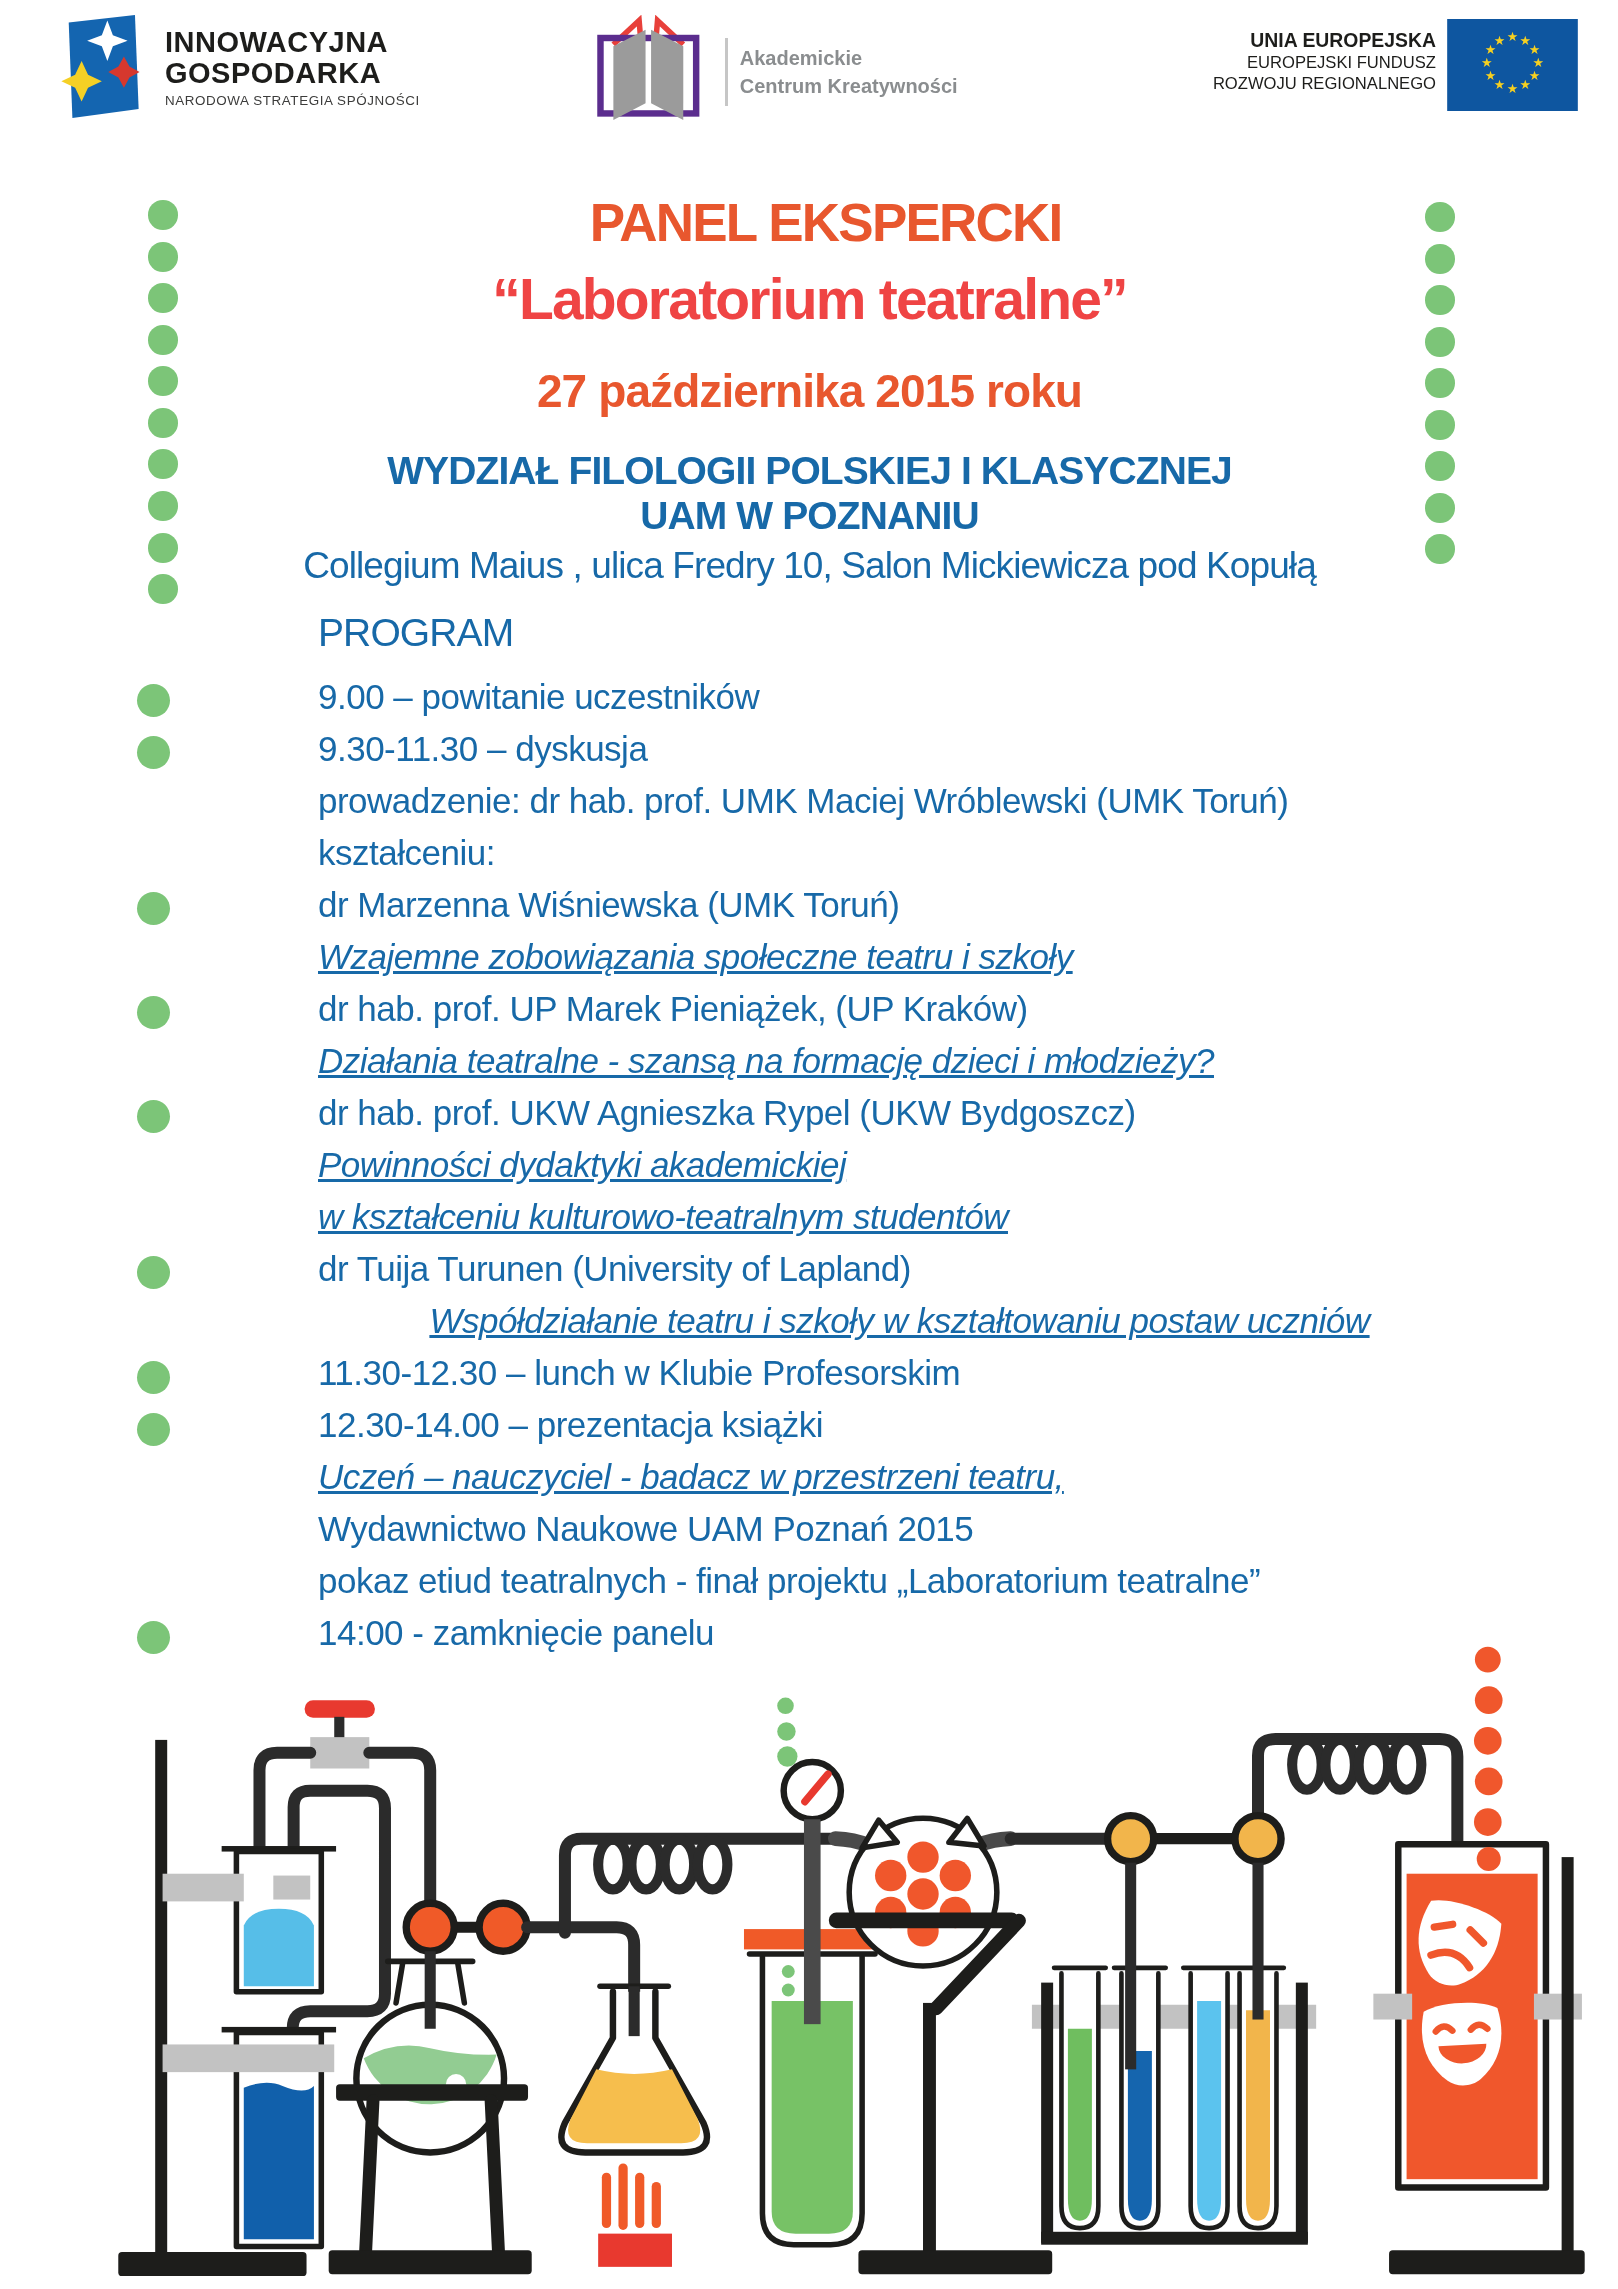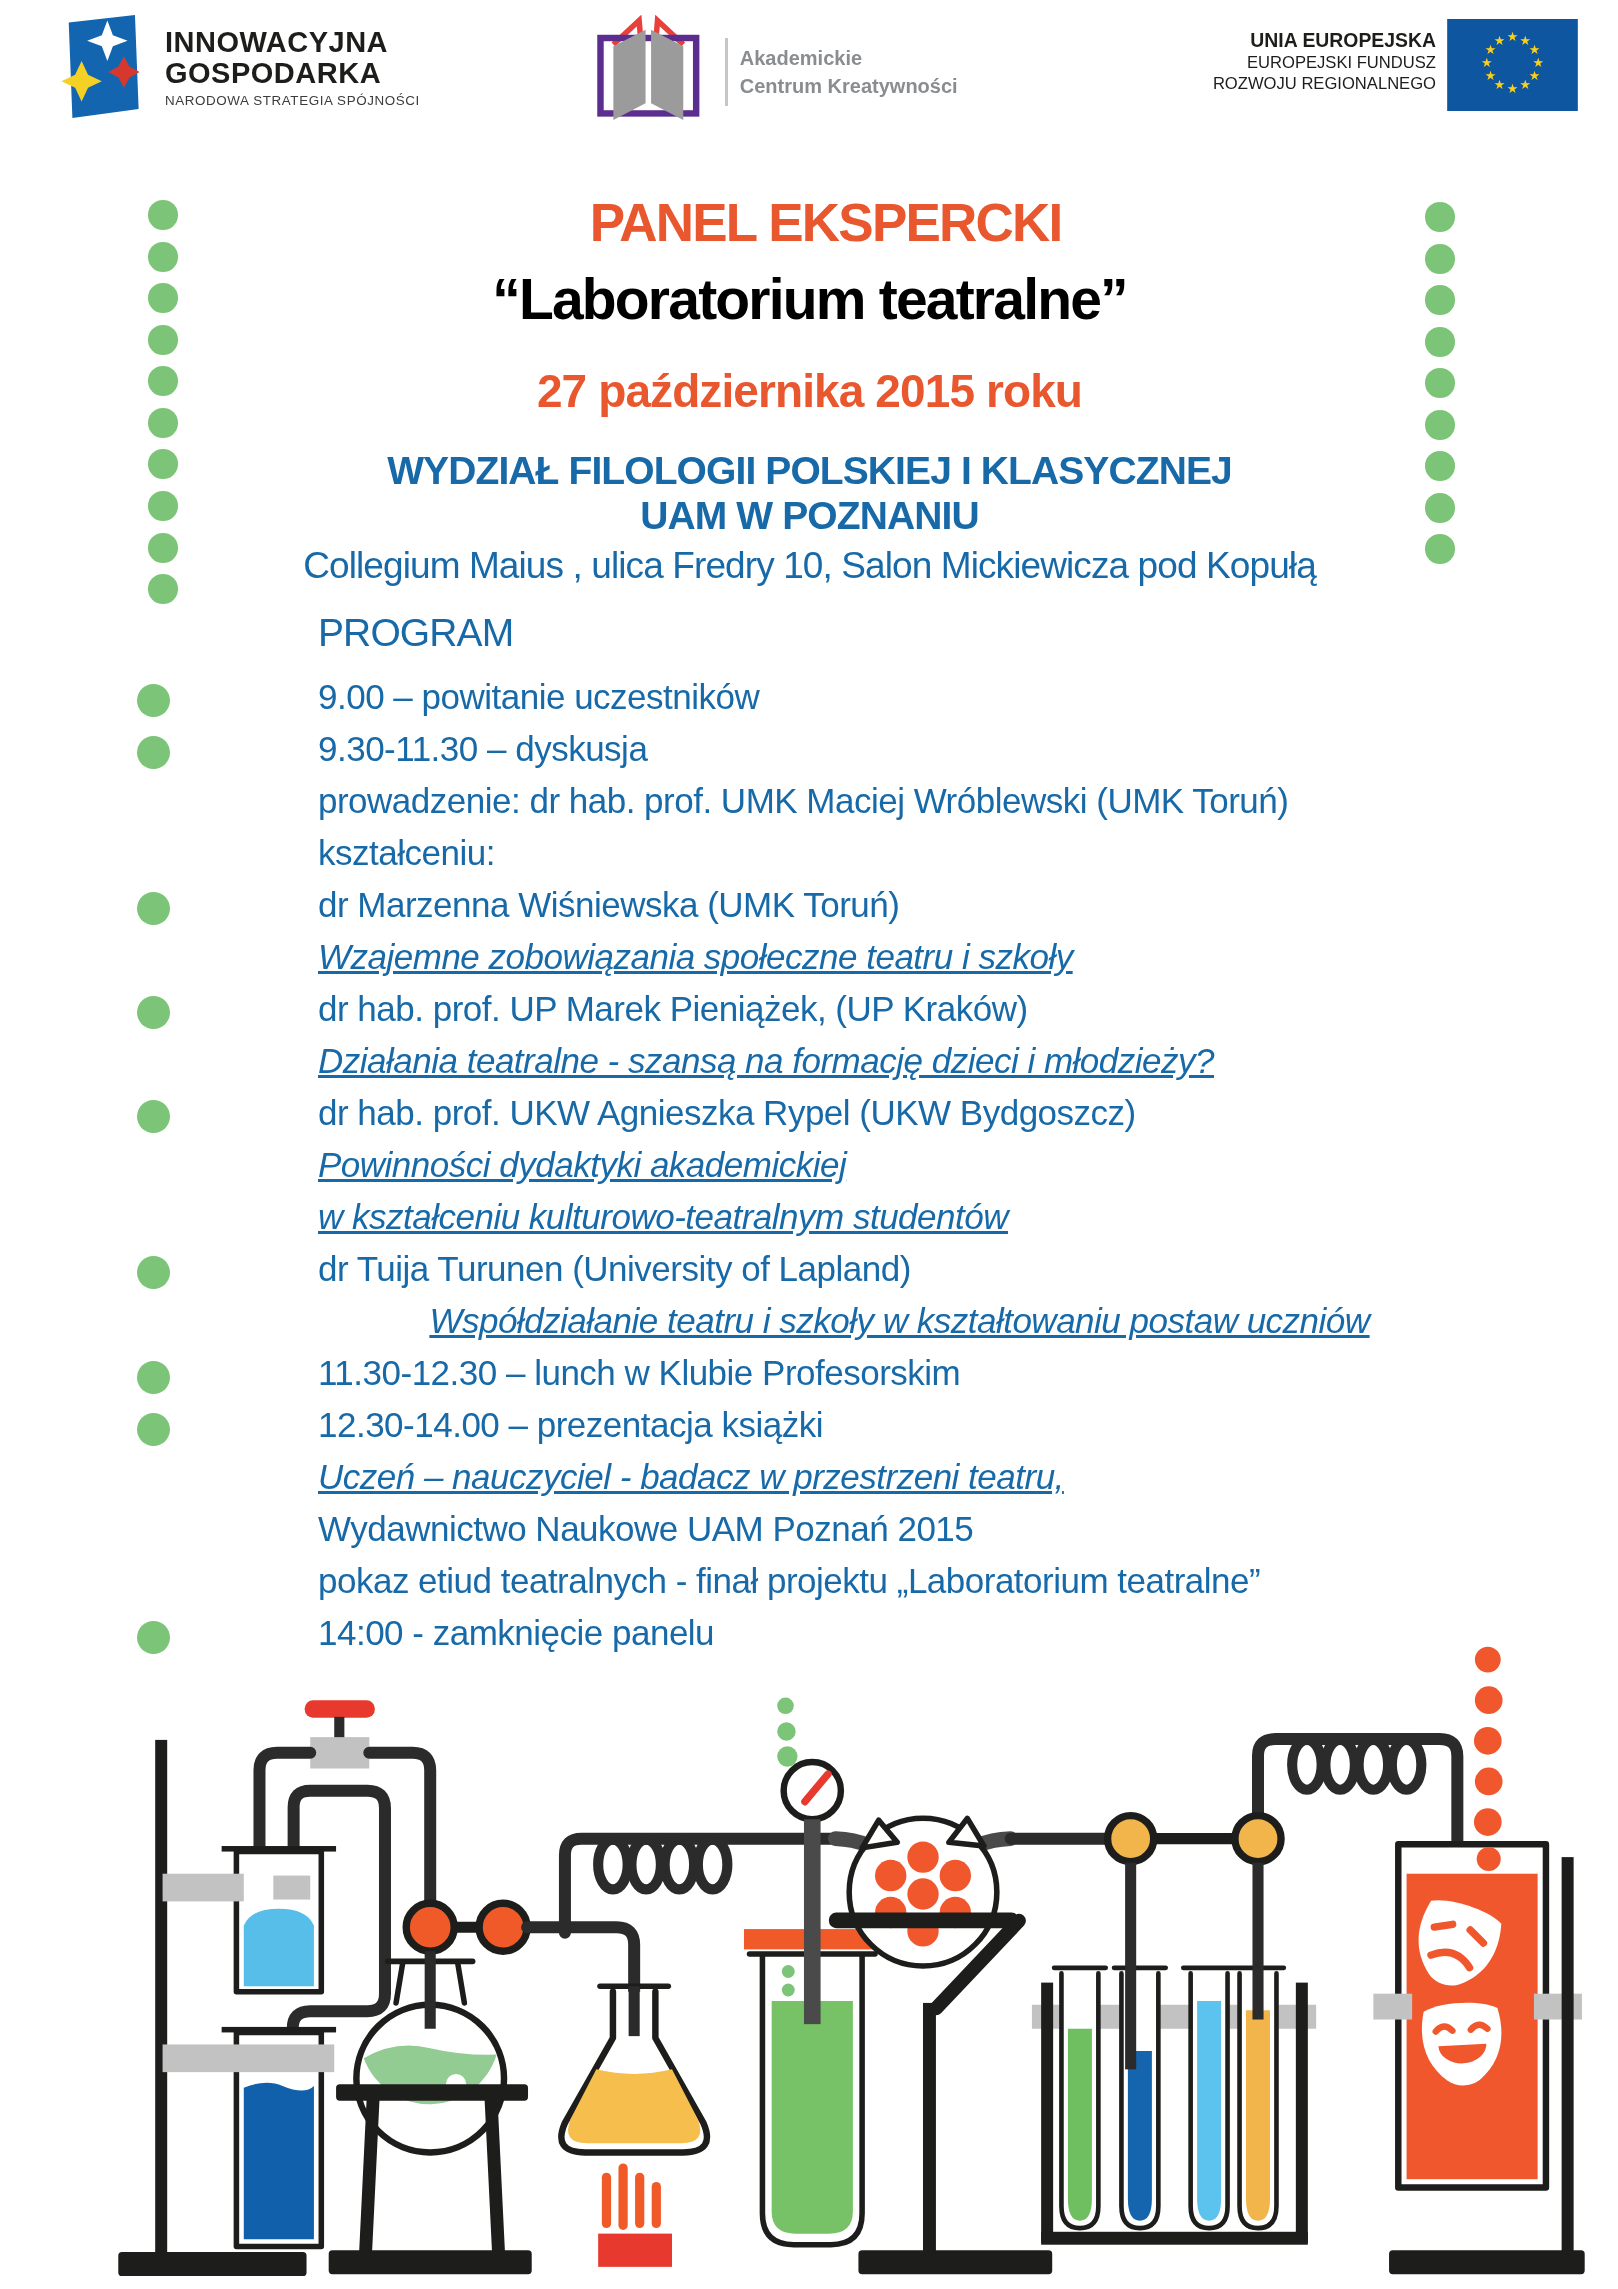--- a/index.html
+++ b/index.html
@@ -13,21 +13,21 @@
   .logo1-text .l3{font-size:13.4px;color:#3c3c3b;letter-spacing:0.6px;margin-top:3.7px;}
   .logo2{left:591px;top:16.6px;width:461px;height:111px;display:flex;align-items:center;gap:12px;}
   .logo2 .divider{width:2.8px;height:68px;background:#c6c6c6;}
   .logo2-text{font-size:20px;font-weight:bold;color:#8a8d8f;line-height:28px;}
   .logo3{left:1131px;top:28px;width:305px;text-align:right;color:#1d1d1b;}
   .logo3 .l1{font-size:19.4px;font-weight:bold;line-height:24px;}
   .logo3 .l2{font-size:16.6px;line-height:21px;}
   .euflag{left:1447px;top:18.5px;}
   
   .title1{top:192px;font-size:53px;font-weight:bold;color:#e8572e;letter-spacing:-1.8px;padding-left:16px;}
-  .title2{top:266px;font-size:57px;font-weight:bold;color:#000000;letter-spacing:-1.8px;}
+  .title2{top:266px;font-size:57px;font-weight:bold;color:#ef4444;letter-spacing:-1.8px;}
   .date{top:364px;font-size:46px;font-weight:bold;color:#e8572e;letter-spacing:-0.9px;}
   .venue1{top:449px;font-size:39px;font-weight:bold;color:#1769a8;letter-spacing:-0.9px;}
   .venue2{top:494px;font-size:39px;font-weight:bold;color:#1769a8;letter-spacing:-0.9px;}
   .venue3{top:545px;font-size:37px;color:#1769a8;letter-spacing:-0.9px;}
   .prog-head{left:318px;top:611px;font-size:39px;font-weight:normal;color:#1769a8;letter-spacing:-0.9px;}
   .prog-line{left:318px;width:1163px;font-size:35px;color:#1769a8;letter-spacing:-0.5px;white-space:nowrap;}
   .prog-line.it{font-style:italic;text-decoration:underline;}
   .gdot{width:29.5px;height:29.5px;border-radius:50%;background:#7cc578;}
   .gdot.pd{width:33px;height:33px;}
 </style>

